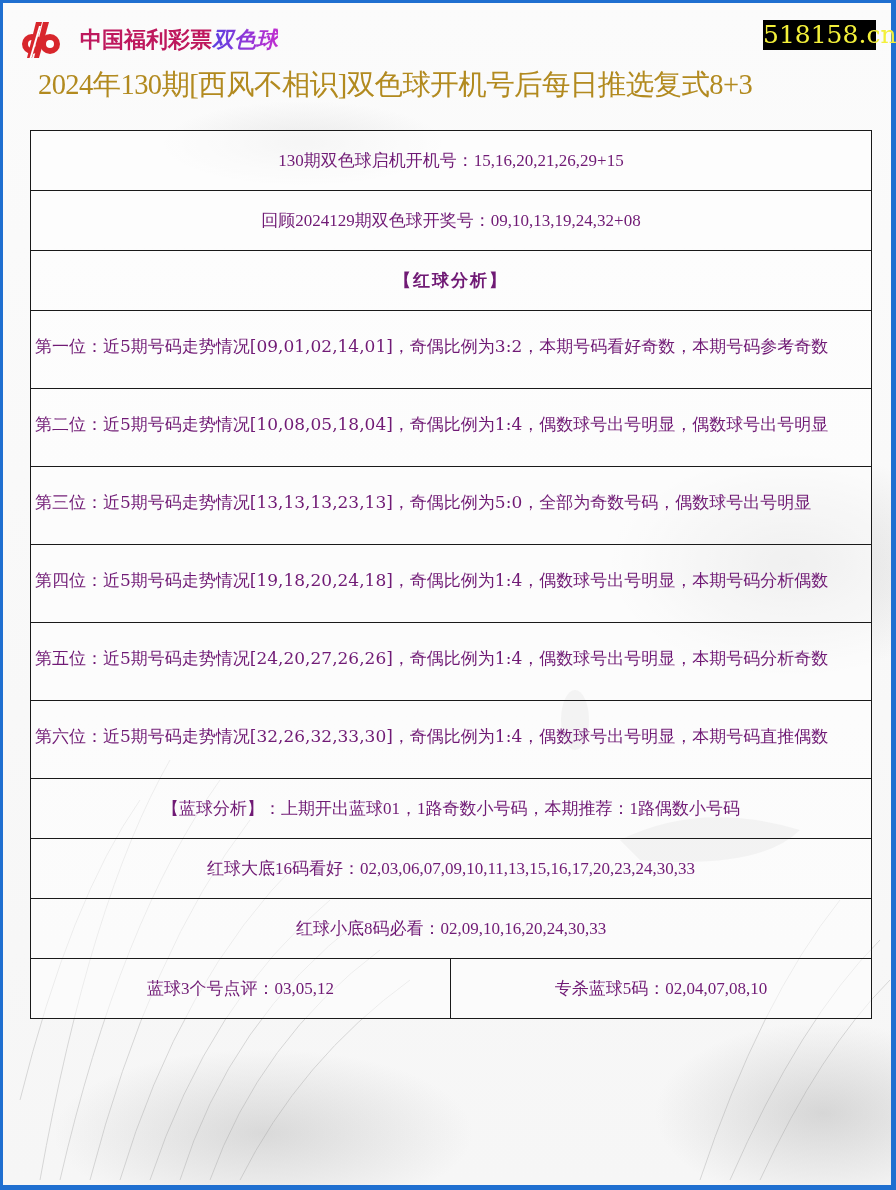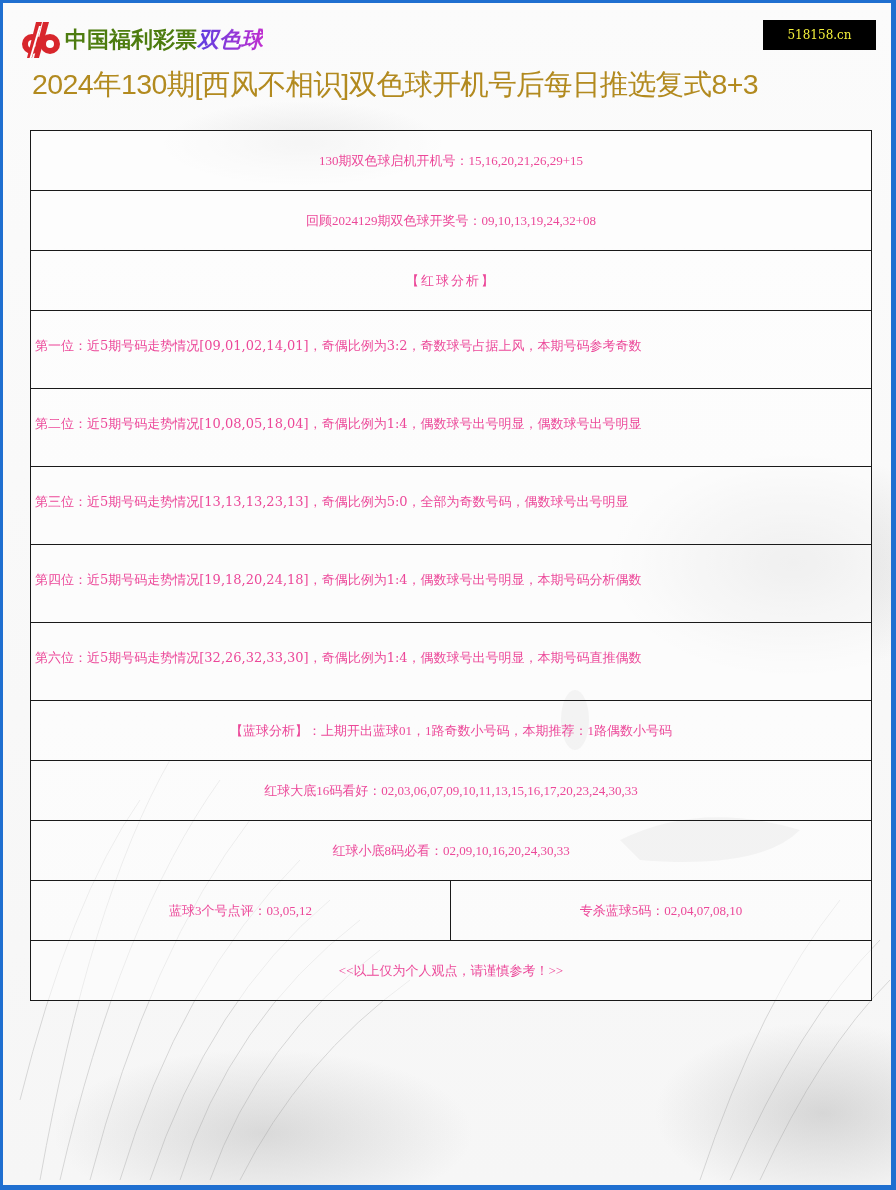--- a/index.html
+++ b/index.html
@@ -27,56 +27,56 @@
     position: absolute; left: 0; top: 0; width: 896px; height: 1190px;
     pointer-events: none;
   }
   .header-logo {
     position: absolute; left: 18px; top: 20px; height: 40px;
     display: flex; align-items: center;
   }
   .logo-mark { width: 46px; height: 40px; }
   .logo-text-main {
     font-family: "DejaVu Sans", "Liberation Sans", sans-serif;
-    font-weight: bold; font-size: 22px; color: #4d7c0f; letter-spacing: 0px;
-    margin-left: 1px;
+    font-weight: bold; font-size: 22px; color: #be185d; letter-spacing: 0px;
+    margin-left: 16px;
   }
   .logo-text-accent {
     font-family: "DejaVu Sans", "Liberation Sans", sans-serif;
     font-weight: bold; font-style: italic; font-size: 22px;
     color: #8a2fd6;
     background: linear-gradient(90deg, #5b3fe0, #c02fd0);
     -webkit-background-clip: text; background-clip: text;
     -webkit-text-fill-color: transparent;
   }
   .site-badge {
     position: absolute; left: 763px; top: 20px; width: 113px; height: 30px;
     background: #000; color: #f3f03a;
     font-family: "DejaVu Serif", "Liberation Serif", serif;
-    font-size: 12px; line-height: 30px; text-align: center;
+    font-size: 25px; line-height: 30px; text-align: center;
   }
   .page-title {
-    position: absolute; left: 32px; top: 66px; width: 850px;
+    position: absolute; left: 38px; top: 66px; width: 850px;
     font-size: 28.5px; color: #b28a1f; white-space: nowrap;
-    font-family: Liberation Sans, sans-serif;
+    font-family: Liberation Serif, serif;
     letter-spacing: -0.6px;
   }
   .main-table {
     position: absolute; left: 30px; top: 130px; width: 841px;
     border-collapse: collapse; table-layout: fixed;
     background: rgba(255,255,255,0.55);
   }
   .main-table td {
     border: 1.5px solid #1a1a1a;
-    color: #ec4899; font-size: 13px;
+    color: #701a75; font-size: 17px;
     padding: 0 4px; box-sizing: border-box;
   }
   .row-center td { text-align: center; height: 60px; }
   .row-pos td { text-align: left; height: 78px; line-height: 24px; vertical-align: middle; padding: 0 6px 8px 4px; }
-  .section-head { letter-spacing: 2px; font-weight: normal; }
+  .section-head { letter-spacing: 2px; font-weight: bold; }
   .narrow { font-family: "Liberation Serif", "DejaVu Serif", serif; font-size: 18px; }
 </style>
 </head>
 <body>
 
 <div class="frame"></div>
 
 <svg class="grass" viewBox="0 0 896 1190" xmlns="http://www.w3.org/2000/svg">
   <g stroke="#9a9a9a" stroke-width="1" fill="none" opacity="0.35">
     <path d="M40 1180 Q90 900 170 760"></path>
@@ -125,44 +125,44 @@
       <tr class="row-center">
     <td colspan="2" class="narrow">130期双色球启机开机号：15,16,20,21,26,29+15</td>
   </tr>
   <tr class="row-center">
     <td colspan="2" class="narrow">回顾2024129期双色球开奖号：09,10,13,19,24,32+08</td>
   </tr>
   <tr class="row-center">
     <td colspan="2" class="section-head">【红球分析】</td>
   </tr>
   <tr class="row-pos">
-    <td colspan="2">第一位：近5期号码走势情况[09,01,02,14,01]，奇偶比例为3:2，奇数球号占据上风，本期号码参考奇数</td>
+    <td colspan="2">第一位：近5期号码走势情况[09,01,02,14,01]，奇偶比例为3:2，本期号码看好奇数，本期号码参考奇数</td>
   </tr>
   <tr class="row-pos">
     <td colspan="2">第二位：近5期号码走势情况[10,08,05,18,04]，奇偶比例为1:4，偶数球号出号明显，偶数球号出号明显</td>
   </tr>
   <tr class="row-pos">
     <td colspan="2">第三位：近5期号码走势情况[13,13,13,23,13]，奇偶比例为5:0，全部为奇数号码，偶数球号出号明显</td>
   </tr>
   <tr class="row-pos">
     <td colspan="2">第四位：近5期号码走势情况[19,18,20,24,18]，奇偶比例为1:4，偶数球号出号明显，本期号码分析偶数</td>
+  </tr>
+  <tr class="row-pos">
+    <td colspan="2">第五位：近5期号码走势情况[24,20,27,26,26]，奇偶比例为1:4，偶数球号出号明显，本期号码分析奇数</td>
   </tr>
   <tr class="row-pos">
     <td colspan="2">第六位：近5期号码走势情况[32,26,32,33,30]，奇偶比例为1:4，偶数球号出号明显，本期号码直推偶数</td>
   </tr>
   <tr class="row-center">
     <td colspan="2" class="narrow">【蓝球分析】：上期开出蓝球01，1路奇数小号码，本期推荐：1路偶数小号码</td>
   </tr>
   <tr class="row-center">
     <td colspan="2" class="narrow">红球大底16码看好：02,03,06,07,09,10,11,13,15,16,17,20,23,24,30,33</td>
   </tr>
   <tr class="row-center">
     <td colspan="2" class="narrow">红球小底8码必看：02,09,10,16,20,24,30,33</td>
   </tr>
   <tr class="row-center">
     <td class="narrow">蓝球3个号点评：03,05,12</td>
     <td class="narrow">专杀蓝球5码：02,04,07,08,10</td>
   </tr>
-  <tr class="row-center">
-    <td colspan="2" class="narrow">&lt;&lt;以上仅为个人观点，请谨慎参考！&gt;&gt;</td>
-  </tr>
 </tbody>
   </table>
 
 </body></html>

